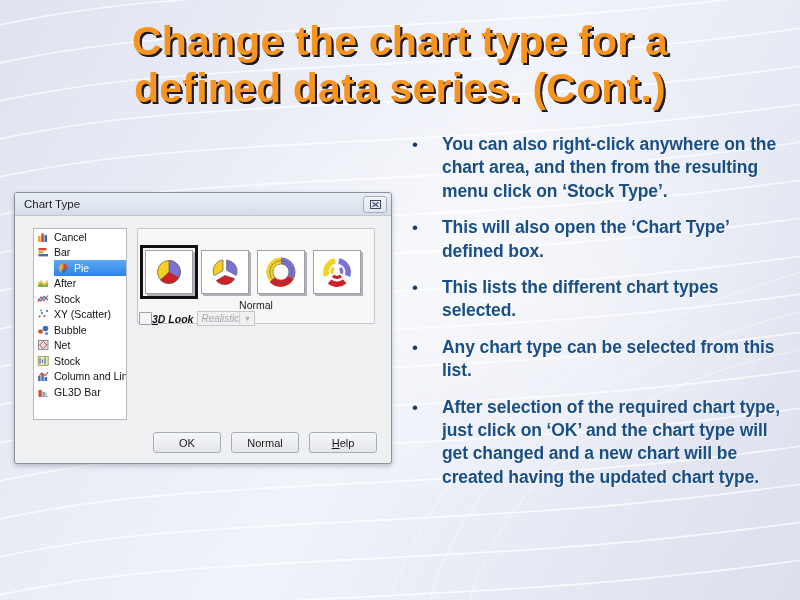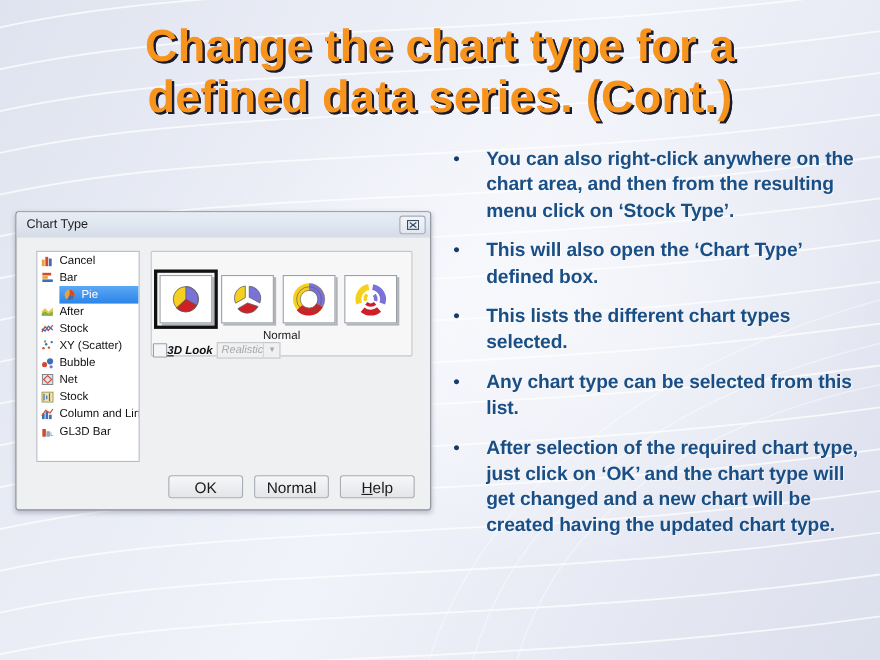--- a/index.html
+++ b/index.html
@@ -139,21 +139,21 @@
 
   
   #btnrow{
     position:absolute;right:14px;bottom:12px;display:flex;gap:10px;
   }
   .btn{
     width:66px;height:19px;
     border:1px solid #a8adb6;border-radius:3px;
     background:linear-gradient(180deg,#f6f7f8,#e3e5e9);
     display:flex;align-items:center;justify-content:center;
-    font-size:14px;color:#1b1b1b;
+    font-size:11px;color:#1b1b1b;
   }
   .btn u{text-decoration:underline;}
 </style>
 </head>
 <body>
 
 <div id="slide">
 
   <svg id="waves" viewBox="0 0 800 600" preserveAspectRatio="none">
     <g stroke="#ffffff" fill="none" stroke-width="1.6" opacity="0.75">

